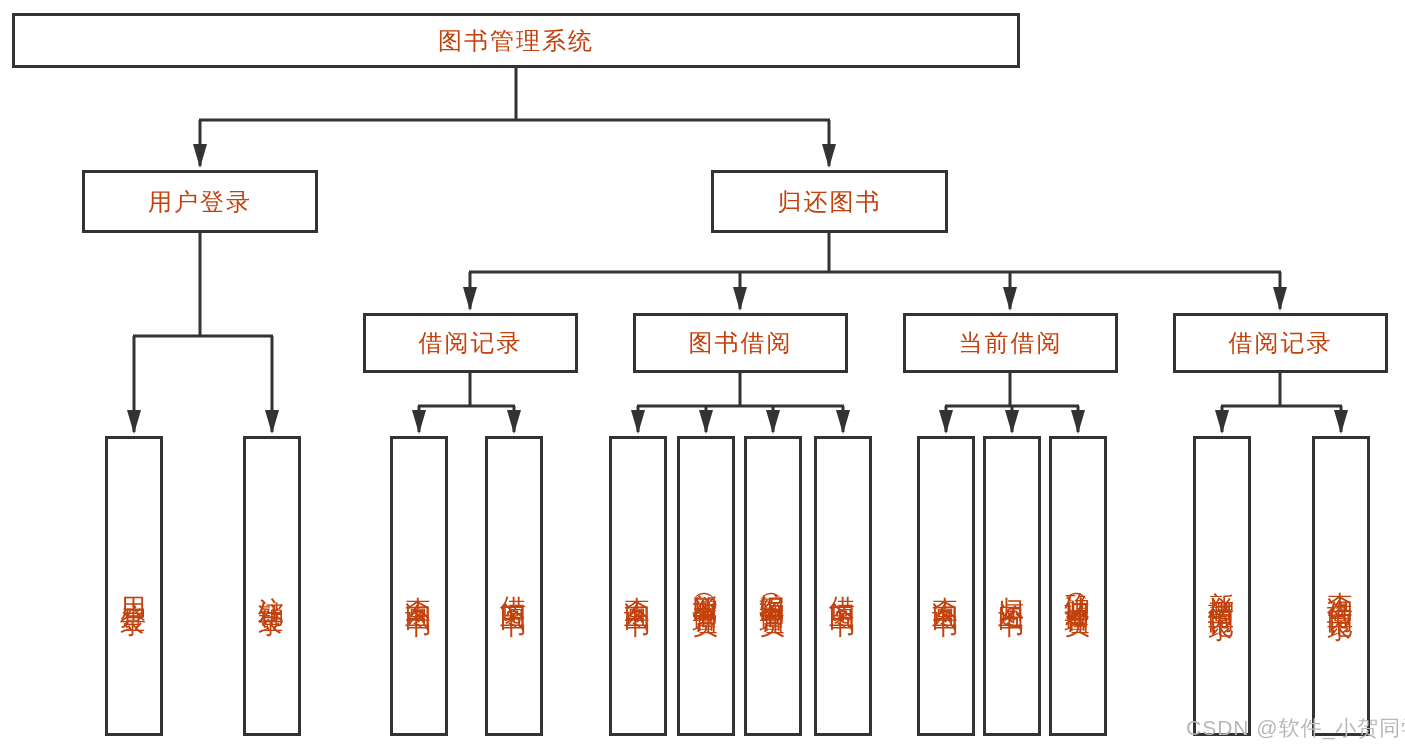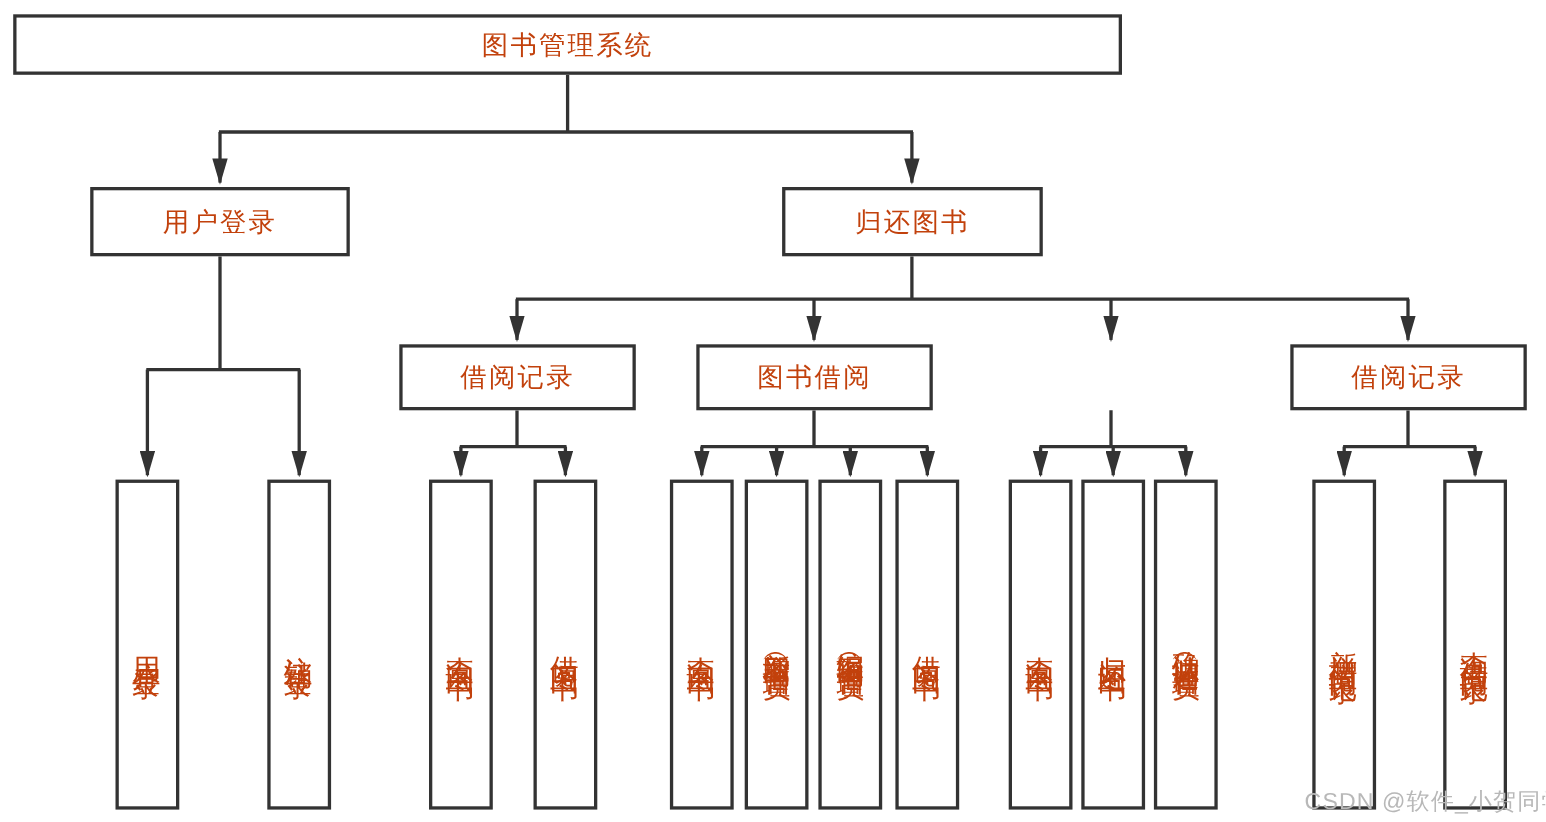--- a/index.html
+++ b/index.html
@@ -132,20 +132,21 @@
     </g>
   </svg>
 
   <div class="box hbox n-root">图书管理系统</div>
 
   <div class="box hbox n-l2-0">用户登录</div>
   <div class="box hbox n-l2-1">归还图书</div>
 
   <div class="box hbox n-l3-0">借阅记录</div>
   <div class="box hbox n-l3-1">图书借阅</div>
+  <div class="box hbox n-l3-2">当前借阅</div>
   <div class="box hbox n-l3-3">借阅记录</div>
 
   <div class="box vbox n-u-0">用户登录</div>
   <div class="box vbox n-u-1">注销登录</div>
 
   <div class="box vbox n-r-0">查询图书</div>
   <div class="box vbox n-r-1">借阅图书</div>
 
   <div class="box vbox n-b-0">查询图书</div>
   <div class="box vbox tight n-b-1">新增图书（管理员）</div>

